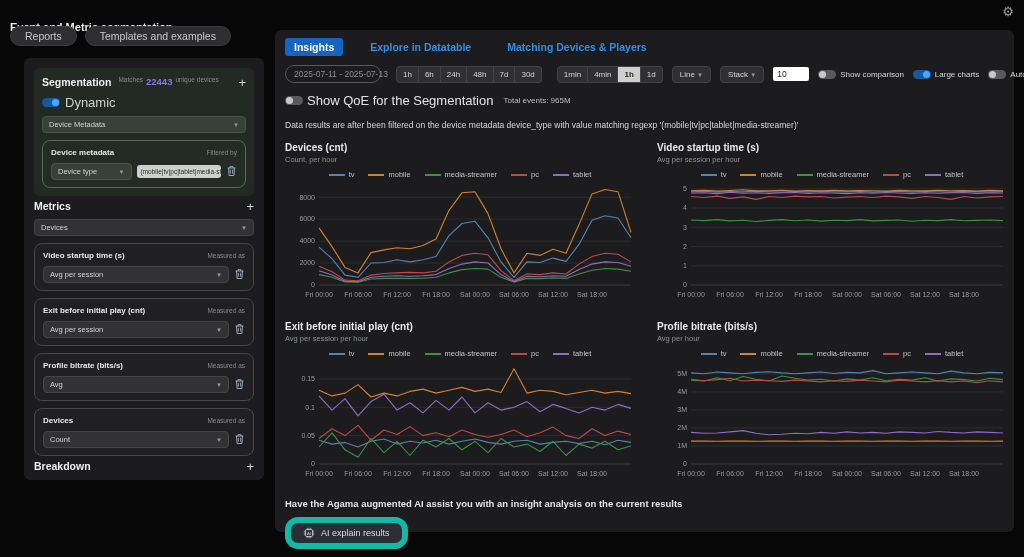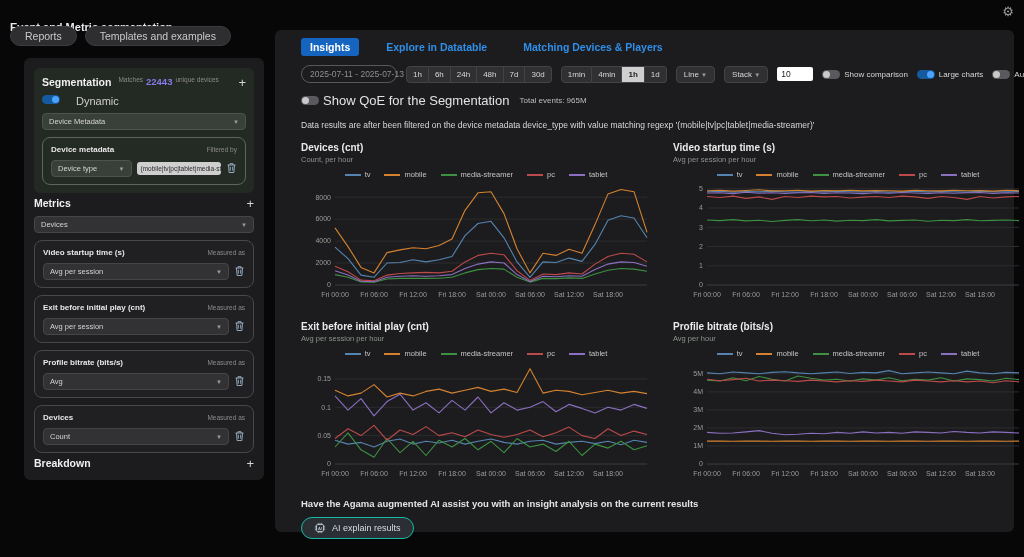--- a/index.html
+++ b/index.html
@@ -19,43 +19,43 @@
   .sec-title { font-size:10.5px; font-weight:bold; color:#efefef; }
   .muted { font-size:6.5px; color:#8b8b8b; }
   .matches-num { font-size:9.5px; font-weight:bold; color:#8a79e8; margin:0 3px; }
   .plus { margin-left:auto; font-size:13px; color:#d5d5d5; cursor:pointer; line-height:1; }
   .toggle { display:inline-block; width:18px; height:9px; border-radius:5px; position:relative; cursor:pointer; flex:none; }
   .toggle::after { content:""; position:absolute; top:1px; width:7px; height:7px; border-radius:50%; }
   .toggle.on { background:#155a9e; }
   .toggle.on::after { right:1px; background:#4da3ff; }
   .toggle.off { background:#5a5a5e; }
   .toggle.off::after { left:1px; background:#c9c9c9; }
-  .trow { display:flex; gap:16px; margin-top:6px; font-size:11px; color:#cfcfcf; }
+  .trow { display:flex; align-items:center; gap:5px; margin-top:6px; font-size:13px; color:#cfcfcf; }
   .select { background:#323234; border:1px solid #454548; border-radius:4px; color:#d3d3d3; font-size:7.5px; padding:3px 6px; display:flex; align-items:center; margin-top:6px; cursor:pointer; }
   .seg-card .select { background:#39403a; border-color:#4c544c; }
   .select .caret { margin-left:auto; color:#9a9a9a; font-size:6px; }
   .inner-card { border:1px solid #5c665c; border-radius:8px; padding:7px 8px; margin-top:7px; background:#242a24; }
   .card { border:1px solid #48484c; border-radius:8px; padding:7px 8px; margin-top:7px; background:#202022; }
   .card-head { display:flex; align-items:baseline; }
   .card-title { font-size:8px; font-weight:bold; color:#e7e7e7; }
   .card-tag { margin-left:auto; font-size:6.5px; color:#8b8b8b; }
   .card-row { display:flex; align-items:center; gap:5px; }
   .card-row .select { flex:1; min-width:0;justify-content:space-between; }
   .regex-input { background:#cfcfcf; color:#2b2b2b; font-size:6.5px; border-radius:3px; padding:3px 4px; margin-top:6px; flex:1.15; min-width:0; white-space:nowrap; overflow:hidden; }
   .trash { width:11px; height:12px; flex:none; margin-top:5px; cursor:pointer; }
   .sec-gap { margin-top:4px; }
 
   
-  .main { position:absolute; left:275px; top:30px; width:739px; height:502px; background:#1c1c1e; border-radius:6px; padding:8px 26px; }
+  .main { position:absolute; left:275px; top:30px; width:739px; height:502px; background:#1c1c1e; border-radius:6px; padding:8px 10px; }
   .tabs { display:flex; gap:18px; align-items:center; }
   .tab { font-size:10.5px; color:#2f8fe8; font-weight:bold; padding:3px 9px; cursor:pointer; border-radius:3px; }
   .tab.active { background:#1565c0; color:#fff; }
   .toolbar { display:flex; align-items:center; gap:9px; margin-top:9px; flex-wrap:nowrap; }
   .date-input { border:1px solid #58585c; border-radius:9px; color:#8f8f8f; font-size:8.5px; padding:3px 8px; width:96px; white-space:nowrap; cursor:text; }
-  .btn-group { display:flex; }
+  .btn-group { display:flex;margin-left:6px; }
   .gbtn { background:#303033; border:1px solid #434347; border-left-width:0; color:#d6d6d6; font-size:8px; padding:3px 6px; cursor:pointer; }
   .btn-group .gbtn:first-child { border-left-width:1px; border-radius:4px 0 0 4px; }
   .btn-group .gbtn:last-child { border-radius:0 4px 4px 0; }
   .gbtn.active { background:#cfcfcf; color:#1c1c1c; font-weight:bold; }
   .dd { background:#303033; border:1px solid #434347; border-radius:4px; color:#d6d6d6; font-size:8px; padding:3px 7px; cursor:pointer; white-space:nowrap; }
   .dd .caret { font-size:6px; color:#9a9a9a; }
   .num-input { background:#fff; color:#1c1c1c; font-size:8.5px; width:36px; padding:2px 4px; border-radius:2px; border:none; }
   .tog-item { display:flex; align-items:center; gap:4px; font-size:8px; color:#d6d6d6; white-space:nowrap; }
   .row2 { display:flex; align-items:center; gap:10px; margin-top:10px; }
   .row2 .lbl { font-size:13px; color:#e3e3e3; font-weight:normal; }
@@ -66,21 +66,21 @@
   .charts { display:grid; grid-template-columns:1fr 1fr; column-gap:22px; row-gap:16px; margin-top:12px; }
   .chart-title { font-size:10px; font-weight:bold; color:#eaeaea; }
   .chart-sub { font-size:7.5px; color:#8c948c; margin-top:2px; }
   .legend { display:flex; justify-content:center; gap:14px; margin-top:6px; }
   .legend .li { display:flex; align-items:center; gap:4px; font-size:7.5px; color:#c3c3c3; cursor:pointer; }
   .legend .sw { width:16px; height:2px; display:inline-block; }
   svg text { font-family:"Liberation Sans",sans-serif; }
 
   .ai-sec { margin-top:14px; }
   .ai-prompt { font-size:9.5px; font-weight:bold; color:#e3e3e3; }
-  .ai-btn { display:inline-flex; align-items:center; gap:6px; margin-top:8px; background:#2b2f34; border:1px solid #14b8a6; border-radius:13px; color:#d8dde3; font-size:9px; padding:4px 12px; cursor:pointer; }
+  .ai-btn { display:inline-flex; align-items:center; gap:6px; margin-top:8px; background:#2b2f34; border:6px solid #14b8a6; border-radius:13px; color:#d8dde3; font-size:9px; padding:4px 12px; cursor:pointer; }
 </style>
 </head>
 <body>
 
 <div class="page-title">Event and Metric segmentation</div>
 <div class="gear">⚙</div>
 <div class="nav-row">
   <button class="nav-btn">Reports</button>
   <button class="nav-btn">Templates and examples</button>
 </div>

